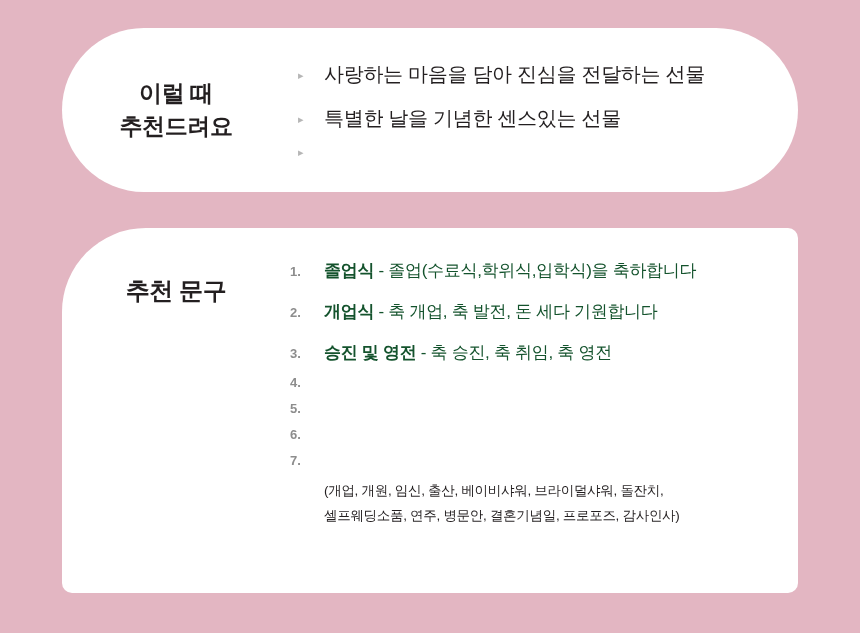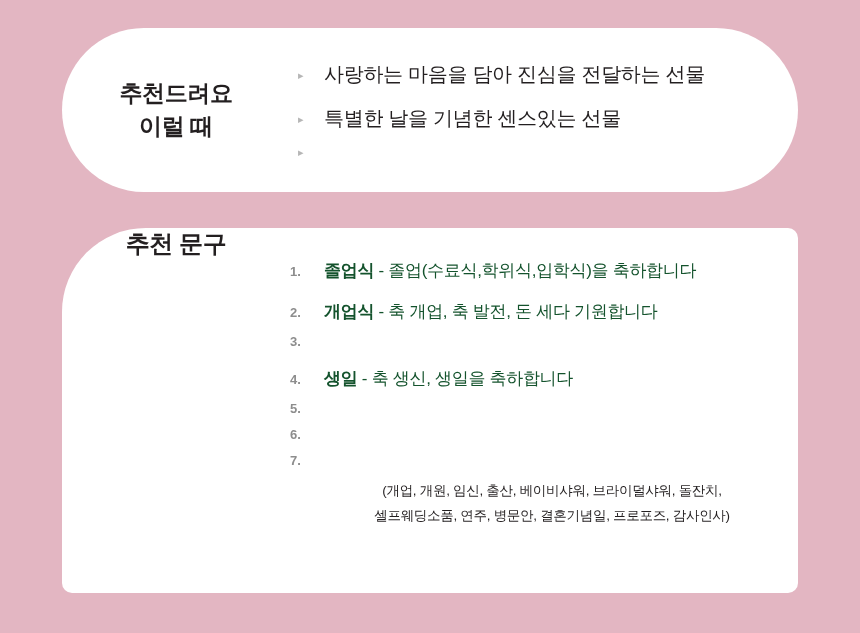--- a/index.html
+++ b/index.html
@@ -75,20 +75,21 @@
     align-items: flex-start;
   }
   .card2-title {
     width: 228px;
     flex: 0 0 228px;
     text-align: center;
     color: #231f20;
     font-size: 24px;
     font-weight: bold;
     letter-spacing: -0.4px;
+    padding-top: 47px;
   }
   .card2-list {
     flex: 1 1 auto;
     padding-top: 24px;
     padding-right: 18px;
   }
   .num-row {
     display: flex;
     align-items: baseline;
     margin-bottom: 11px;
@@ -108,32 +109,31 @@
     margin-top: 7px;
   }
   .num-body b { font-weight: bold; }
   .note {
     margin-top: 11px;
     padding-left: 34px;
     color: #231f20;
     font-size: 13.5px;
     line-height: 1.85;
     letter-spacing: -0.3px;
-    text-align: center;
   }
 </style>
 </head>
 <body>
 
 <div class="page">
 
   <div class="card1">
     <div class="card1-title">
+      <div>이럴 때</div>
       <div>추천드려요</div>
-      <div>이럴 때</div>
     </div>
     <div class="card1-list">
       <div class="bullet-row">
         <span class="bullet-mark">▸</span>
         <span class="bullet-text">사랑하는 마음을 담아 진심을 전달하는 선물</span>
       </div>
       <div class="bullet-row">
         <span class="bullet-mark">▸</span>
         <span class="bullet-text">특별한 날을 기념한 센스있는 선물</span>
       </div>
@@ -158,28 +158,28 @@
       <div class="num-row">
         <span class="num-mark">2.</span>
         <span class="num-body">
           <b>개업식</b>
           <span>- 축 개업, 축 발전, 돈 세다 기원합니다</span>
         </span>
       </div>
 
       <div class="num-row">
         <span class="num-mark">3.</span>
+        <span class="num-body">
+          <b>승진 및 영전</b>
+          <span>- 축 승진, 축 취임, 축 영전</span>
+        </span>
       </div>
 
       <div class="num-row">
         <span class="num-mark">4.</span>
-        <span class="num-body">
-          <b>생일</b>
-          <span>- 축 생신, 생일을 축하합니다</span>
-        </span>
       </div>
 
       <div class="num-row">
         <span class="num-mark">5.</span>
       </div>
 
       <div class="num-row">
         <span class="num-mark">6.</span>
       </div>
 

